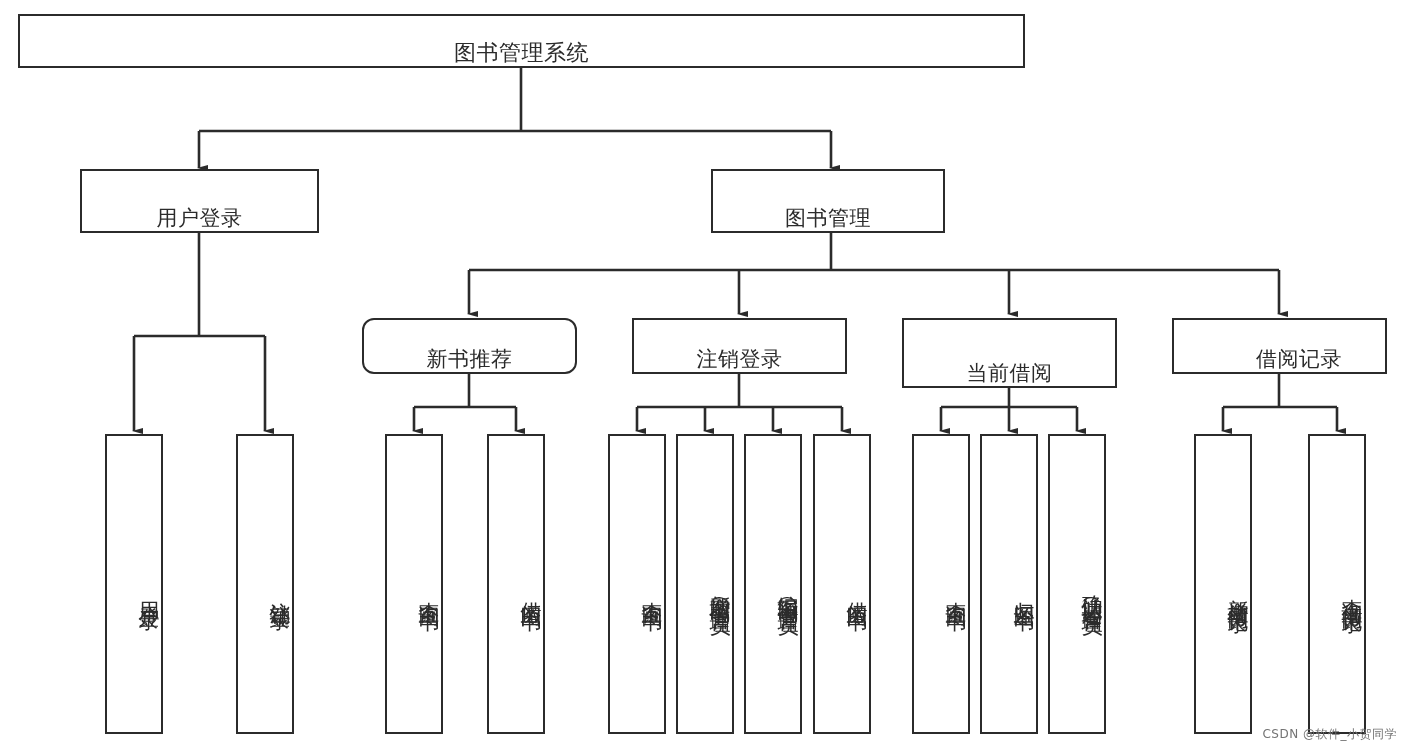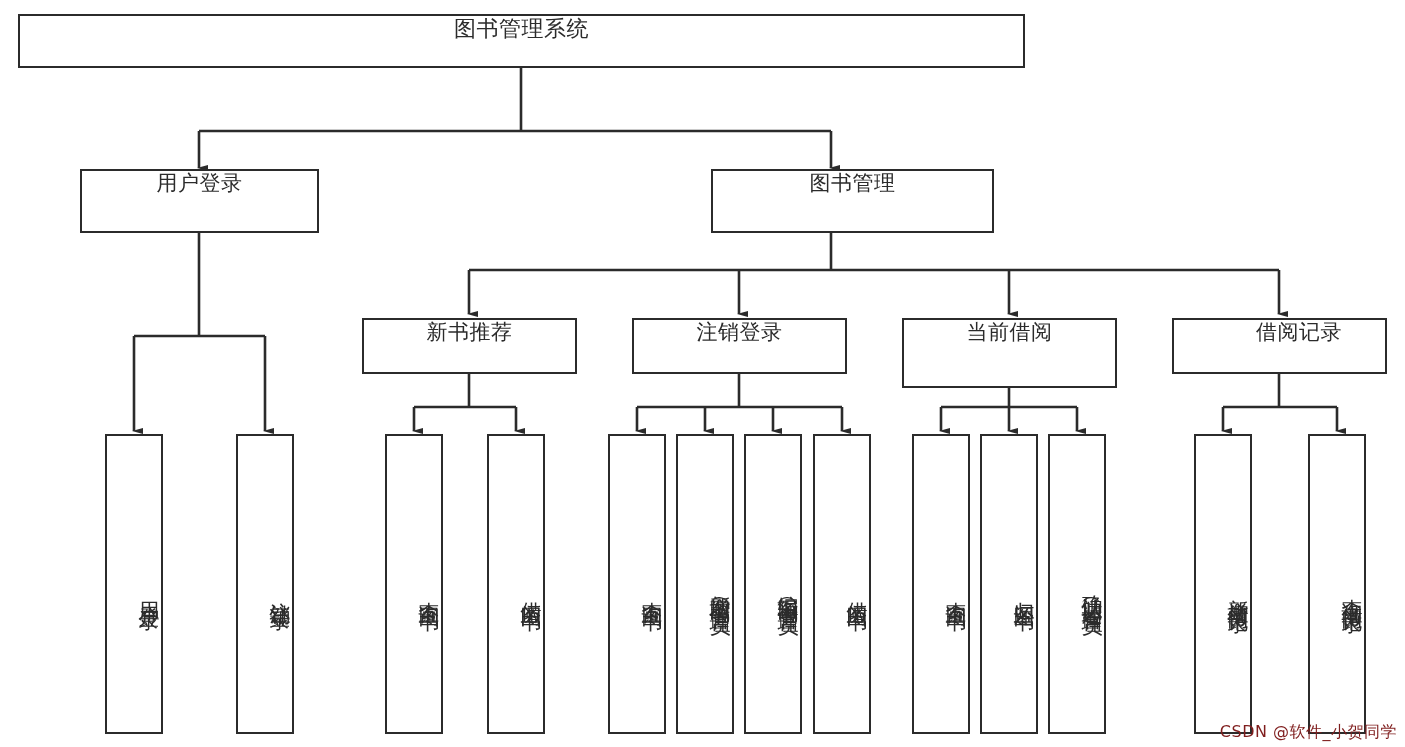--- a/index.html
+++ b/index.html
@@ -25,21 +25,21 @@
     width: 1405px;
     height: 747px;
     pointer-events: none;
   }
   .node {
     position: absolute;
     box-sizing: border-box;
     background: #ffffff;
     border: 2px solid #2b2b2b;
     display: flex;
-    align-items: flex-start;
+    align-items: flex-end;
     justify-content: center;
     color: #2b2b2b;
   }
   .node.horizontal {
     font-size: 21px;
     line-height: 1.2;
     letter-spacing: 0.5px;
     white-space: nowrap;
   }
   .node.root {
@@ -57,22 +57,22 @@
   }
   .node.vertical .vlabel {
     writing-mode: vertical-rl;
     text-orientation: upright;
     display: block;
   }
   .watermark {
     position: absolute;
     right: 8px;
     bottom: 4px;
-    font-size: 16px;
-    color: #7f1d1d;
+    font-size: 12px;
+    color: #737373;
     letter-spacing: 0.5px;
     white-space: nowrap;
     user-select: none;
     margin-left: 48px;
   }
 </style>
 </head>
 <body>
 
 <div id="diagram-root">
@@ -128,25 +128,25 @@
     </g>
   </svg>
 
   <div class="node horizontal root" style="left:18px; top:14px; width:1007px; height:54px;">
     <span>图书管理系统</span>
   </div>
 
   <div class="node horizontal" style="left:80px; top:169px; width:239px; height:64px;">
     <span>用户登录</span>
   </div>
-  <div class="node horizontal" style="left:711px; top:169px; width:283px; height:64px;">
+  <div class="node horizontal" style="left:711px; top:169px; width:234px; height:64px;">
     <span>图书管理</span>
   </div>
 
-  <div class="node horizontal" style="left:362px; top:318px; width:215px; height:56px;">
+  <div class="node horizontal" style="left:362px; top:318px; width:215px; height:56px;border-radius:12px;">
     <span>新书推荐</span>
   </div>
   <div class="node horizontal" style="left:632px; top:318px; width:215px; height:56px;">
     <span>注销登录</span>
   </div>
   <div class="node horizontal" style="left:902px; top:318px; width:215px; height:70px;">
     <span>当前借阅</span>
   </div>
   <div class="node horizontal" style="left:1172px; top:318px; width:215px; height:56px;padding-left:39px;">
     <span>借阅记录</span>

